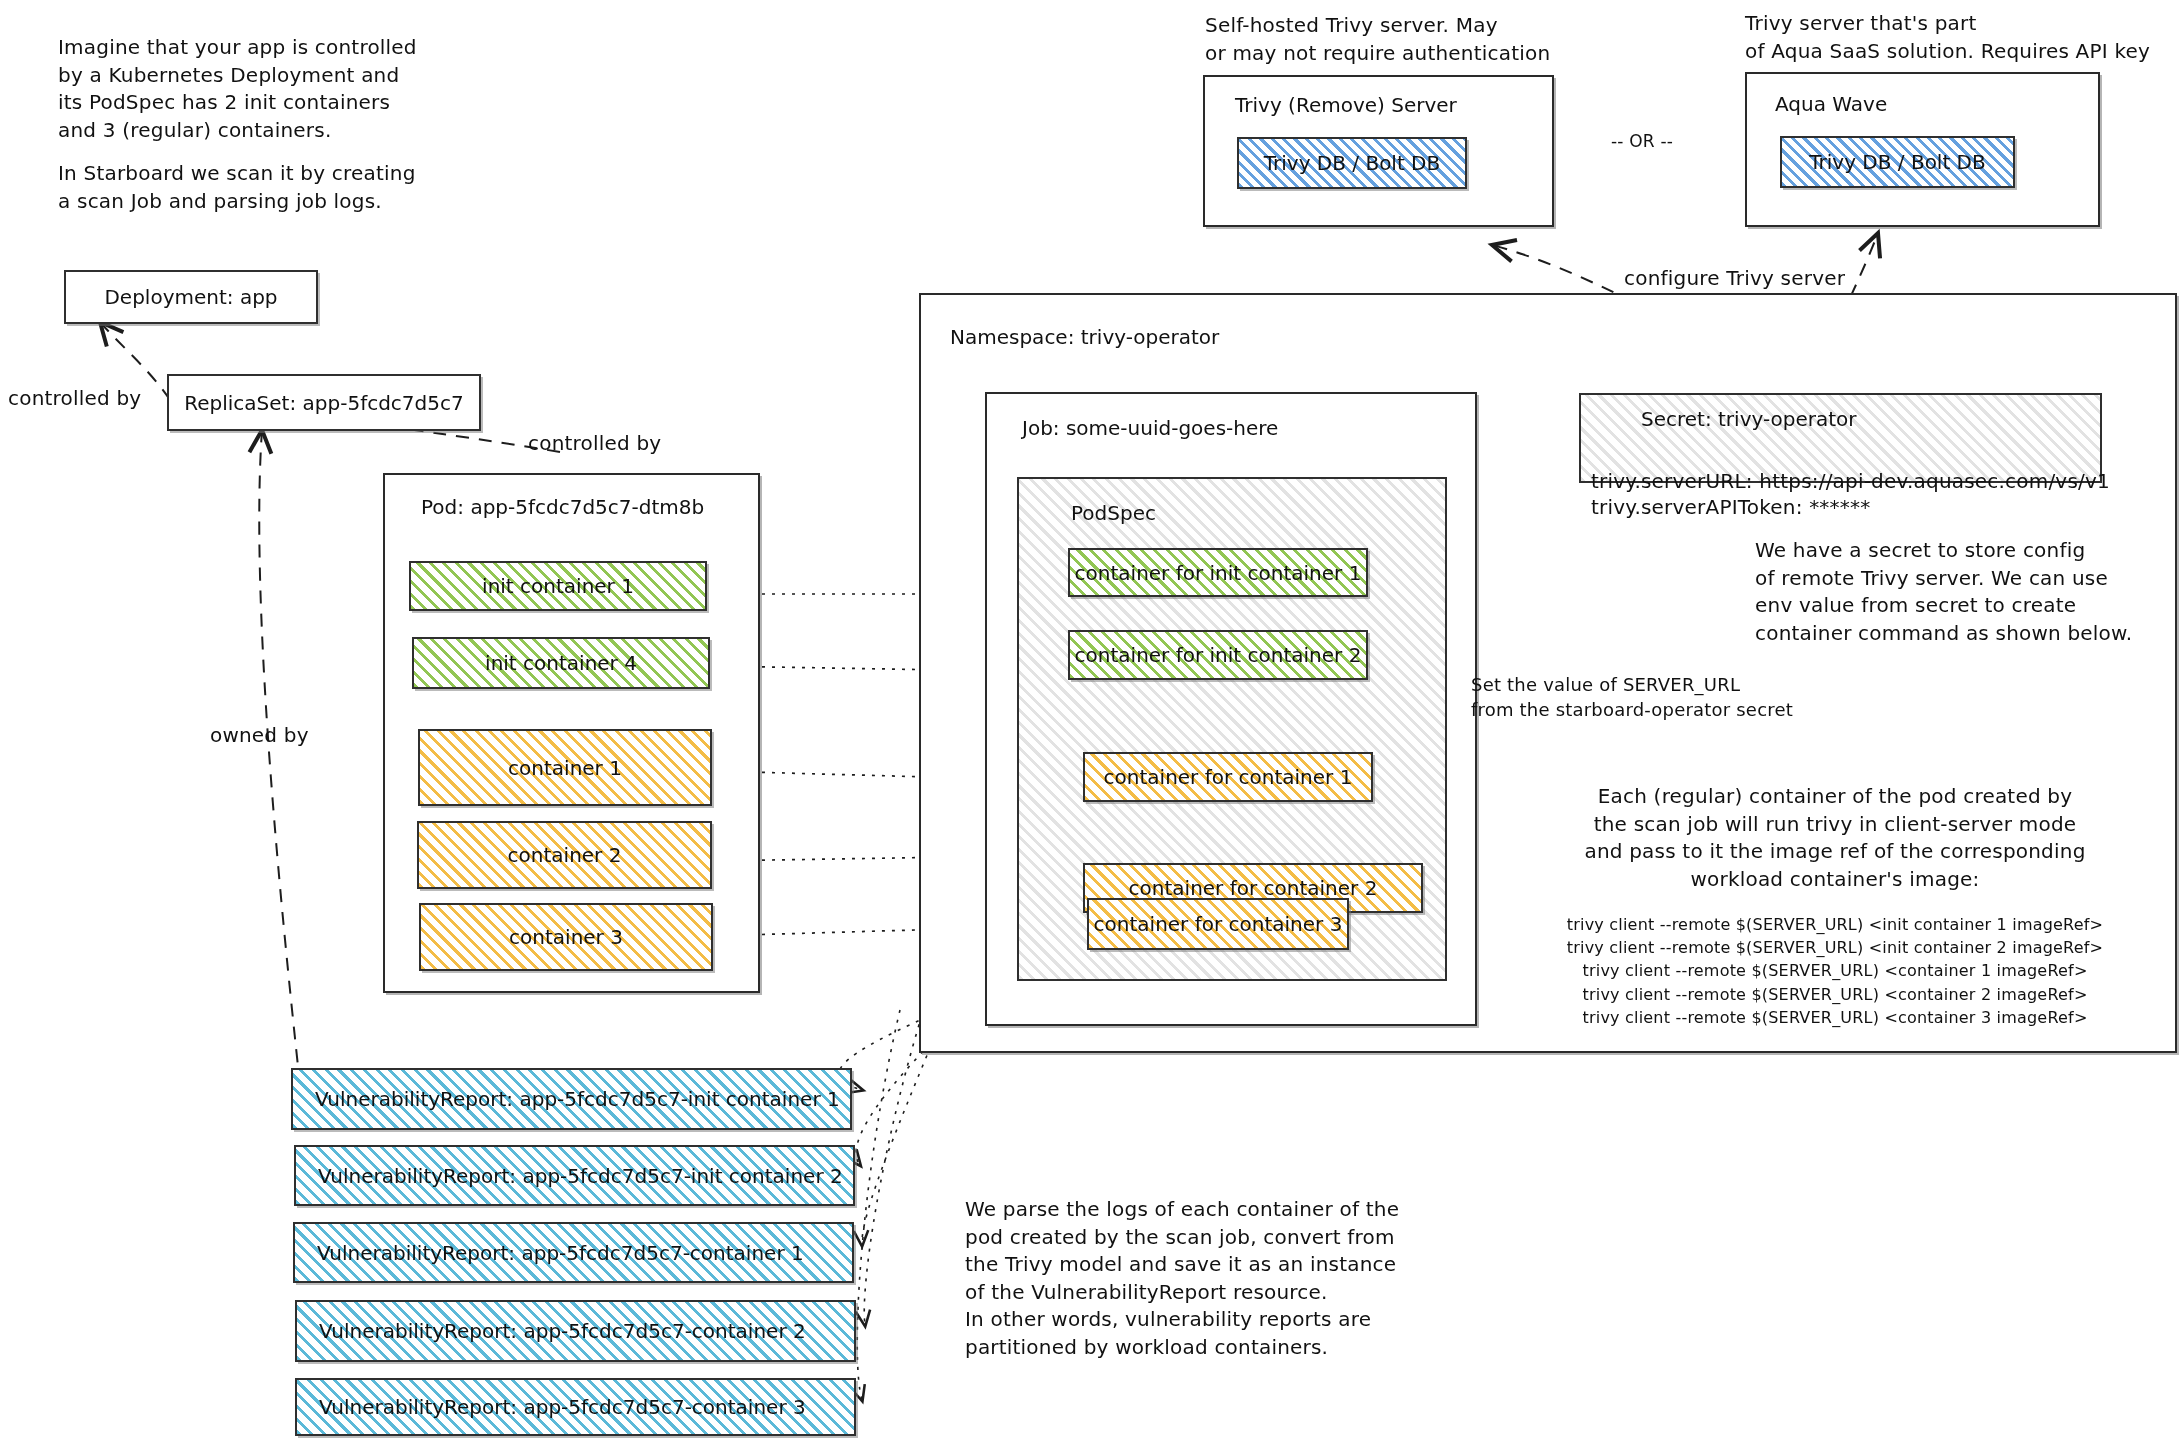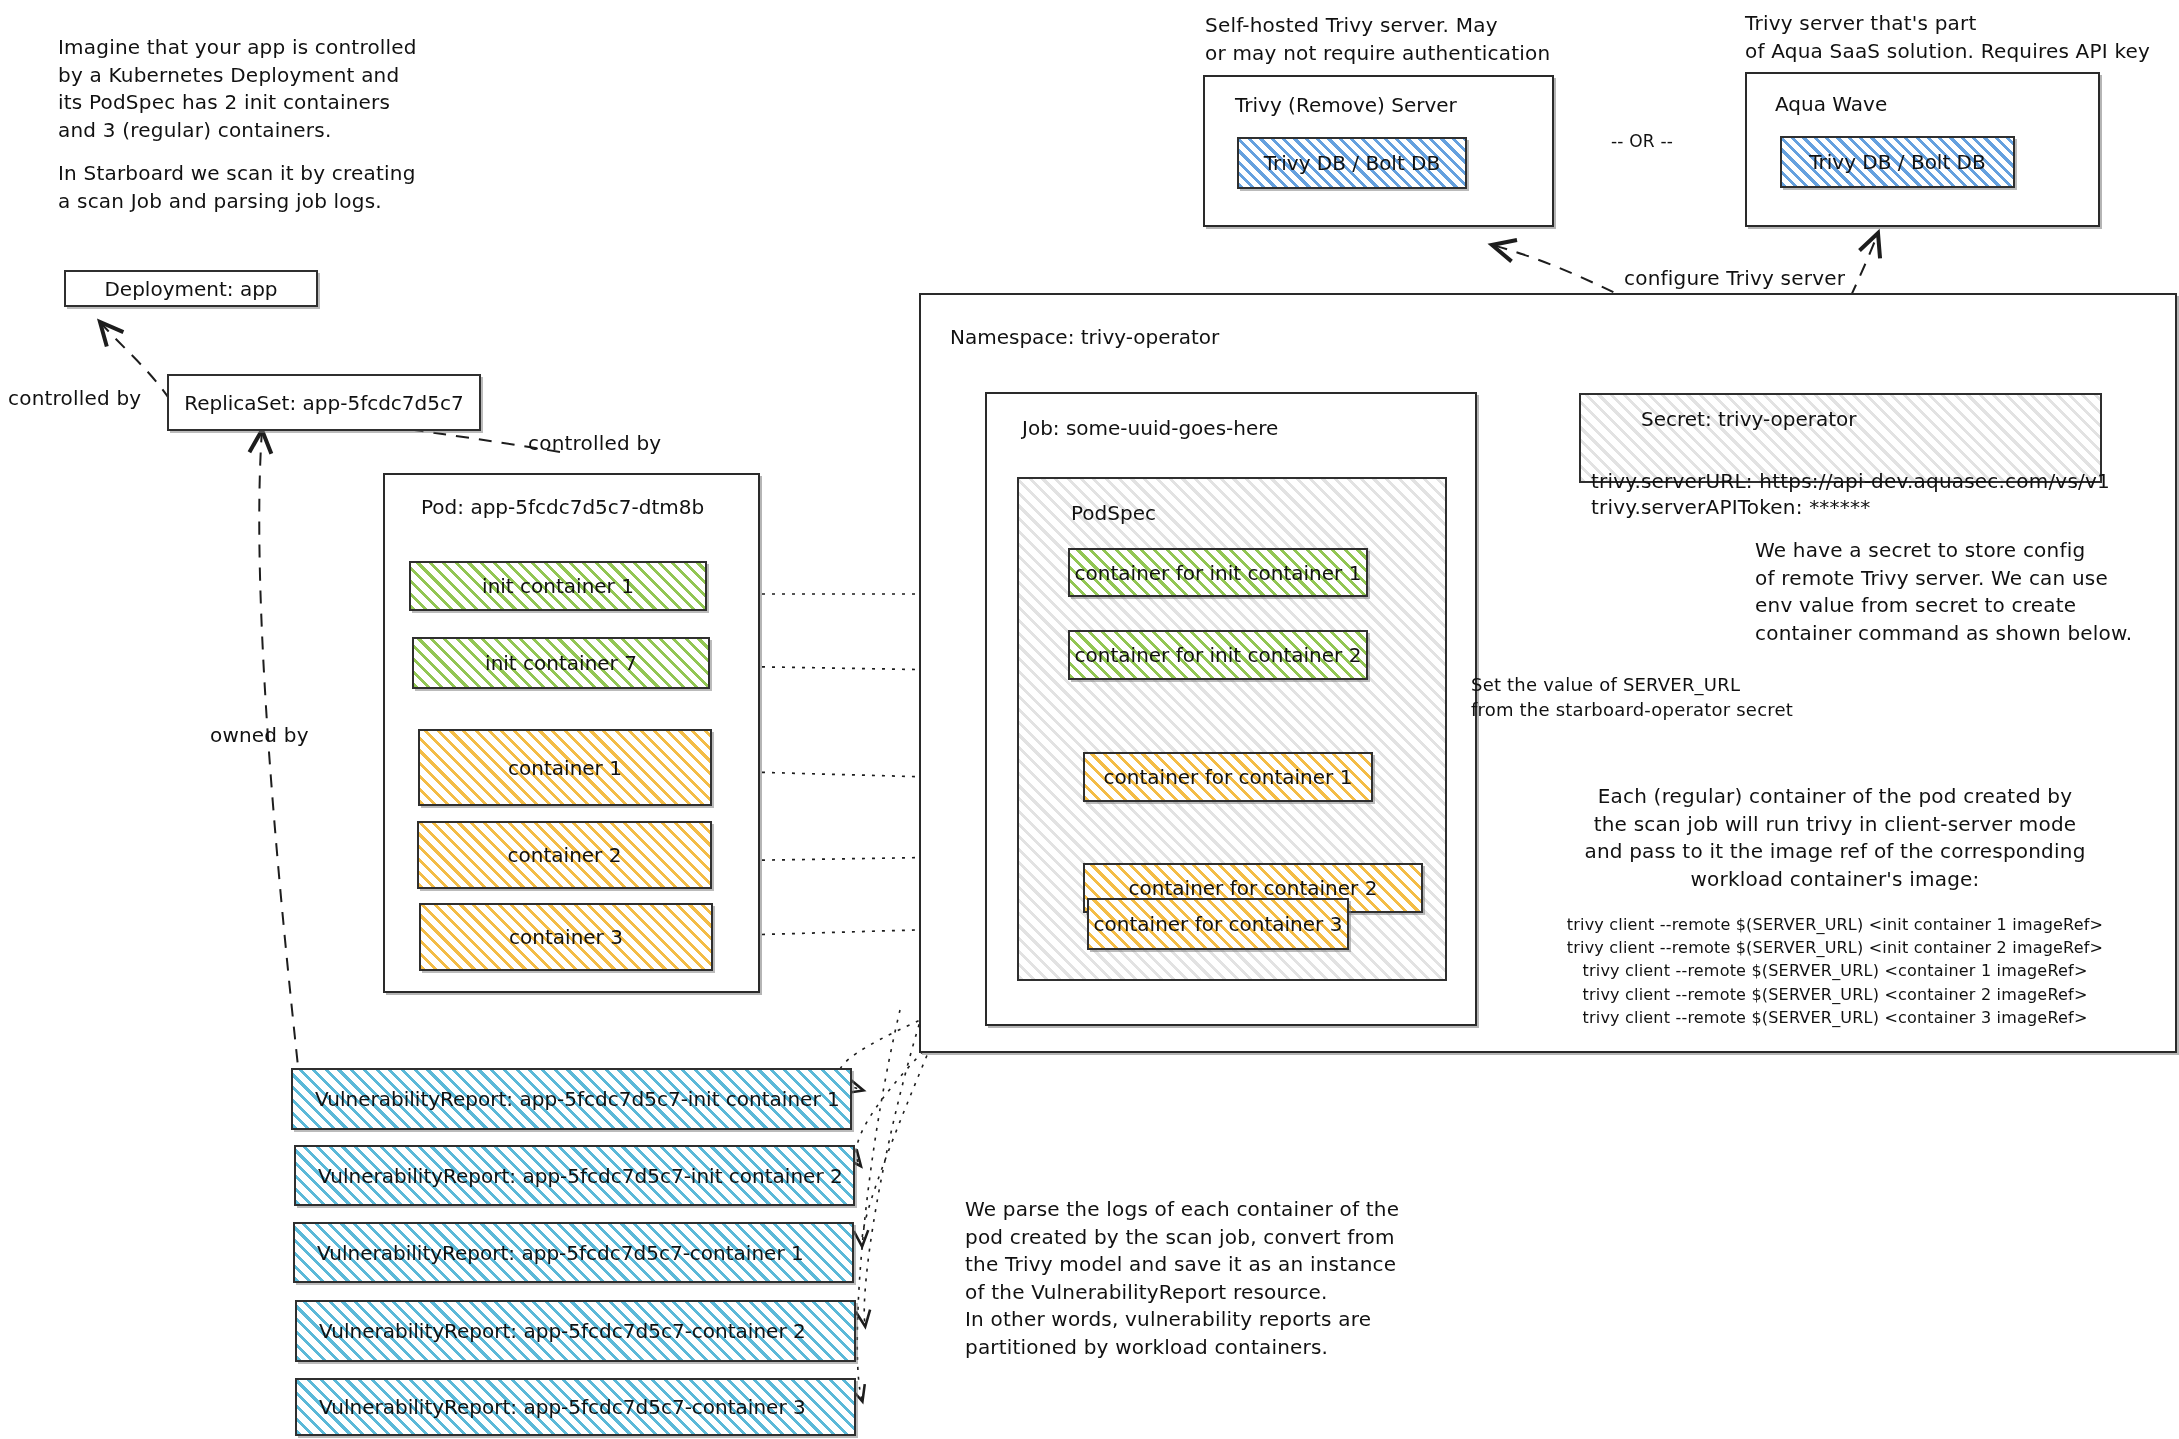--- a/index.html
+++ b/index.html
@@ -185,41 +185,41 @@
 
   <div class="note center" style="left:1582px; top:130px; width:120px; font-size:17px;">-- OR --</div>
 
   <div class="box" style="left:1745px; top:72px; width:355px; height:155px;">
     <div class="box-title" style="left:28px; top:18px;">Aqua Wave</div>
     <div class="chip hatch-blue-strong" style="left:33px; top:62px; width:235px; height:52px;">
       <span>Trivy DB / Bolt DB</span>
     </div>
   </div>
 
-  <div class="chip" style="left:64px; top:270px; width:254px; height:37px; background:#fff;">
+  <div class="chip" style="left:64px; top:270px; width:254px; height:54px; background:#fff;">
     <span>Deployment: app</span>
   </div>
 
   <div class="chip" style="left:167px; top:374px; width:314px; height:57px; background:#fff;">
     <span>ReplicaSet: app-5fcdc7d5c7</span>
   </div>
 
   <div class="note" style="left:8px; top:385px;">controlled by</div>
   <div class="note" style="left:528px; top:430px;">controlled by</div>
   <div class="note" style="left:210px; top:722px;">owned by</div>
   <div class="note" style="left:1624px; top:265px;">configure Trivy server</div>
 
   <div class="box" style="left:383px; top:473px; width:377px; height:520px;">
     <div class="box-title" style="left:36px; top:20px;">Pod: app-5fcdc7d5c7-dtm8b</div>
   </div>
   <div class="chip hatch-green" style="left:409px; top:561px; width:298px; height:50px;">
     <span>init container 1</span>
   </div>
   <div class="chip hatch-green" style="left:412px; top:637px; width:298px; height:52px;">
-    <span>init container 7</span>
+    <span>init container 4</span>
   </div>
   <div class="chip hatch-yellow" style="left:418px; top:729px; width:294px; height:77px;">
     <span>container 1</span>
   </div>
   <div class="chip hatch-yellow" style="left:417px; top:821px; width:295px; height:68px;">
     <span>container 2</span>
   </div>
   <div class="chip hatch-yellow" style="left:419px; top:903px; width:294px; height:68px;">
     <span>container 3</span>
   </div>

